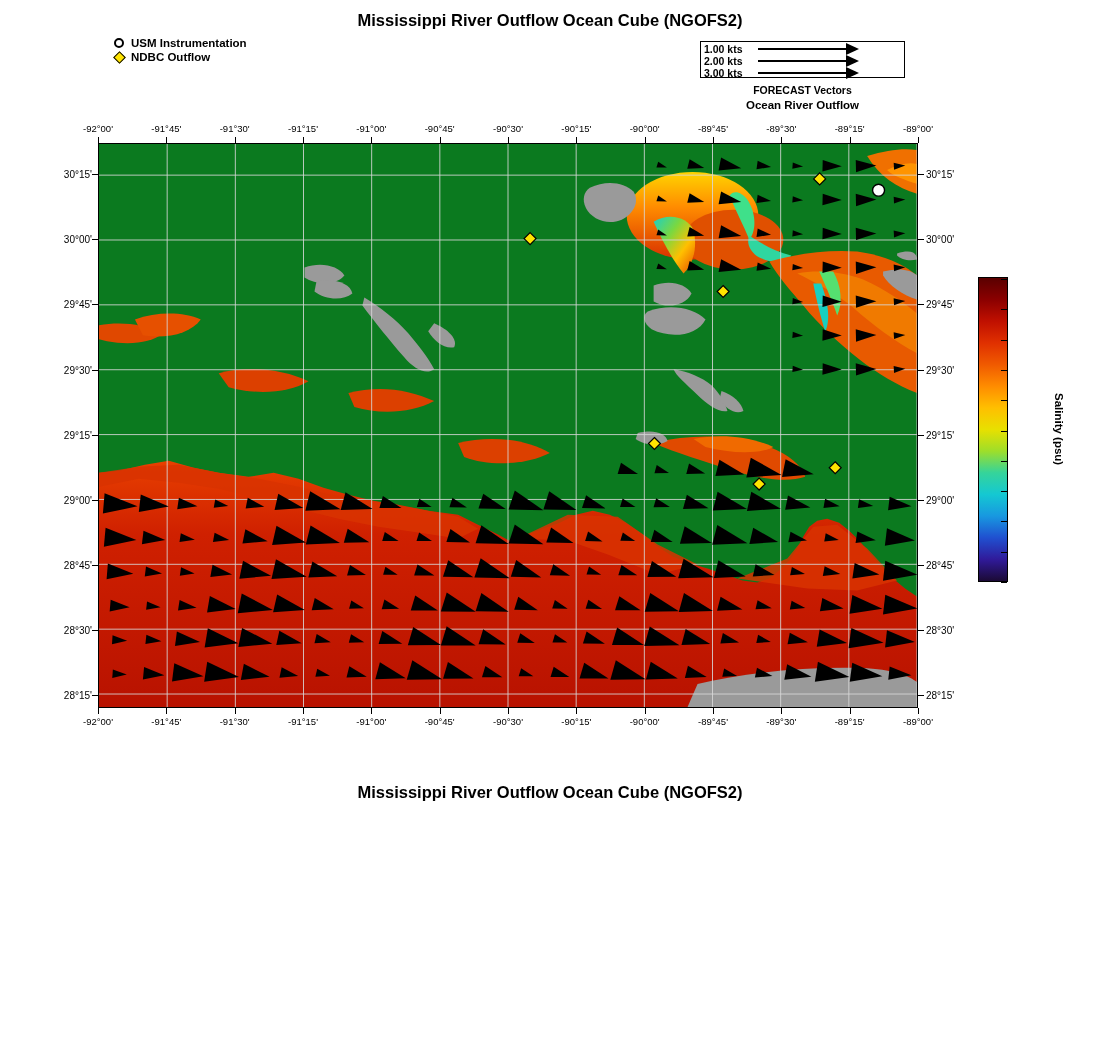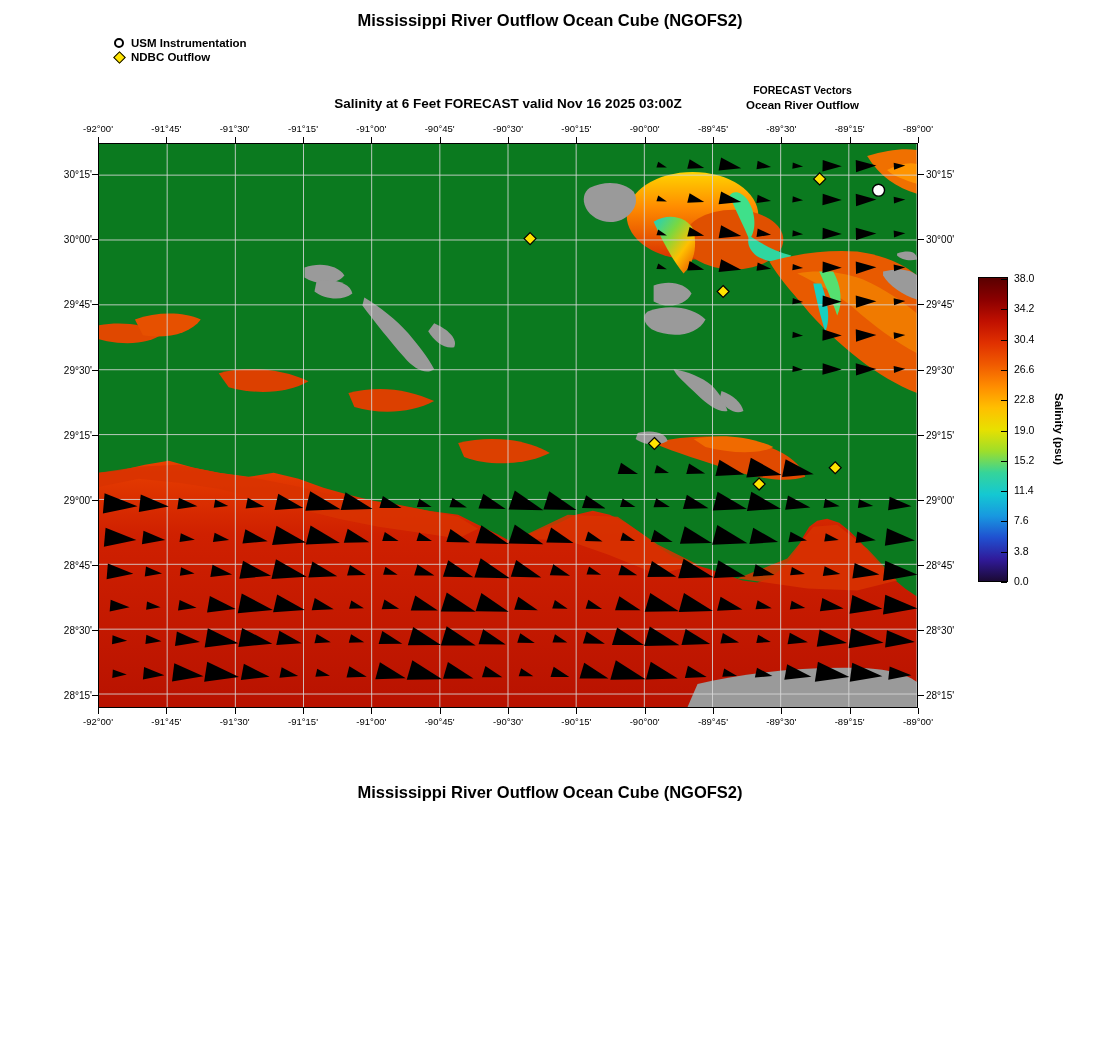--- a/index.html
+++ b/index.html
@@ -231,24 +231,40 @@
       <span class="legend-label">USM Instrumentation</span>
     </div>
     <div class="legend-row">
       <span class="legend-sym">
           <span class="diamond-yellow"></span>
         </span>
       <span class="legend-label">NDBC Outflow</span>
     </div>
   </div>
 
+  <div class="vecbox">
+    <div class="vec-row" style="top:1px;">
+      <span class="vlabel">1.00 kts</span>
+      <span class="vec-shaft" style="width:88px;"></span>
+      <span class="vec-head"></span>
+    </div>
+    <div class="vec-row" style="top:13px;">
+      <span class="vlabel">2.00 kts</span>
+      <span class="vec-shaft" style="width:88px;"></span>
+      <span class="vec-head"></span>
+    </div>
+    <div class="vec-row" style="top:25px;">
+      <span class="vlabel">3.00 kts</span>
+      <span class="vec-shaft" style="width:88px;"></span>
+      <span class="vec-head"></span>
+    </div>
+  </div>
   <div class="vec-caption">FORECAST Vectors</div>
   <div class="outflow-label">Ocean River Outflow</div>
 
-  <div class="subtitle">Salinity at 6 Feet FORECAST valid Nov 16 2025 03:00Z</div>
 
   <div class="map-frame">
     <svg class="map-canvas" id="map-svg" viewBox="0 0 820 565" preserveAspectRatio="none">
         <defs>
           <linearGradient id="plume1" x1="0" y1="0" x2="1" y2="1">
             <stop offset="0%" stop-color="#1ad0c8"></stop>
             <stop offset="35%" stop-color="#7ad840"></stop>
             <stop offset="65%" stop-color="#ffc000"></stop>
             <stop offset="100%" stop-color="#e84a00"></stop>
           </linearGradient>
@@ -626,29 +642,16 @@
         <div class="cbar-tick-in" style="top: 91.9px;"></div>
         <div class="cbar-tick-in" style="top: 122.2px;"></div>
         <div class="cbar-tick-in" style="top: 152.5px;"></div>
         <div class="cbar-tick-in" style="top: 182.8px;"></div>
         <div class="cbar-tick-in" style="top: 213.1px;"></div>
         <div class="cbar-tick-in" style="top: 243.4px;"></div>
         <div class="cbar-tick-in" style="top: 273.7px;"></div>
         <div class="cbar-tick-in" style="top: 304px;"></div>
       </div>
   </div>
-  <div class="cbar-ticklabels" id="cbar-ticklabels">
-      <div class="cbar-tl" style="top: 1px;">38.0</div>
-      <div class="cbar-tl" style="top: 31.3px;">34.2</div>
-      <div class="cbar-tl" style="top: 61.6px;">30.4</div>
-      <div class="cbar-tl" style="top: 91.9px;">26.6</div>
-      <div class="cbar-tl" style="top: 122.2px;">22.8</div>
-      <div class="cbar-tl" style="top: 152.5px;">19.0</div>
-      <div class="cbar-tl" style="top: 182.8px;">15.2</div>
-      <div class="cbar-tl" style="top: 213.1px;">11.4</div>
-      <div class="cbar-tl" style="top: 243.4px;">7.6</div>
-      <div class="cbar-tl" style="top: 273.7px;">3.8</div>
-      <div class="cbar-tl" style="top: 304px;">0.0</div>
-    </div>
   <div class="cbar-title">Salinity (psu)</div>
 
   <div class="bottom-title">Mississippi River Outflow Ocean Cube (NGOFS2)</div>
 </div>
 
 </body></html>

